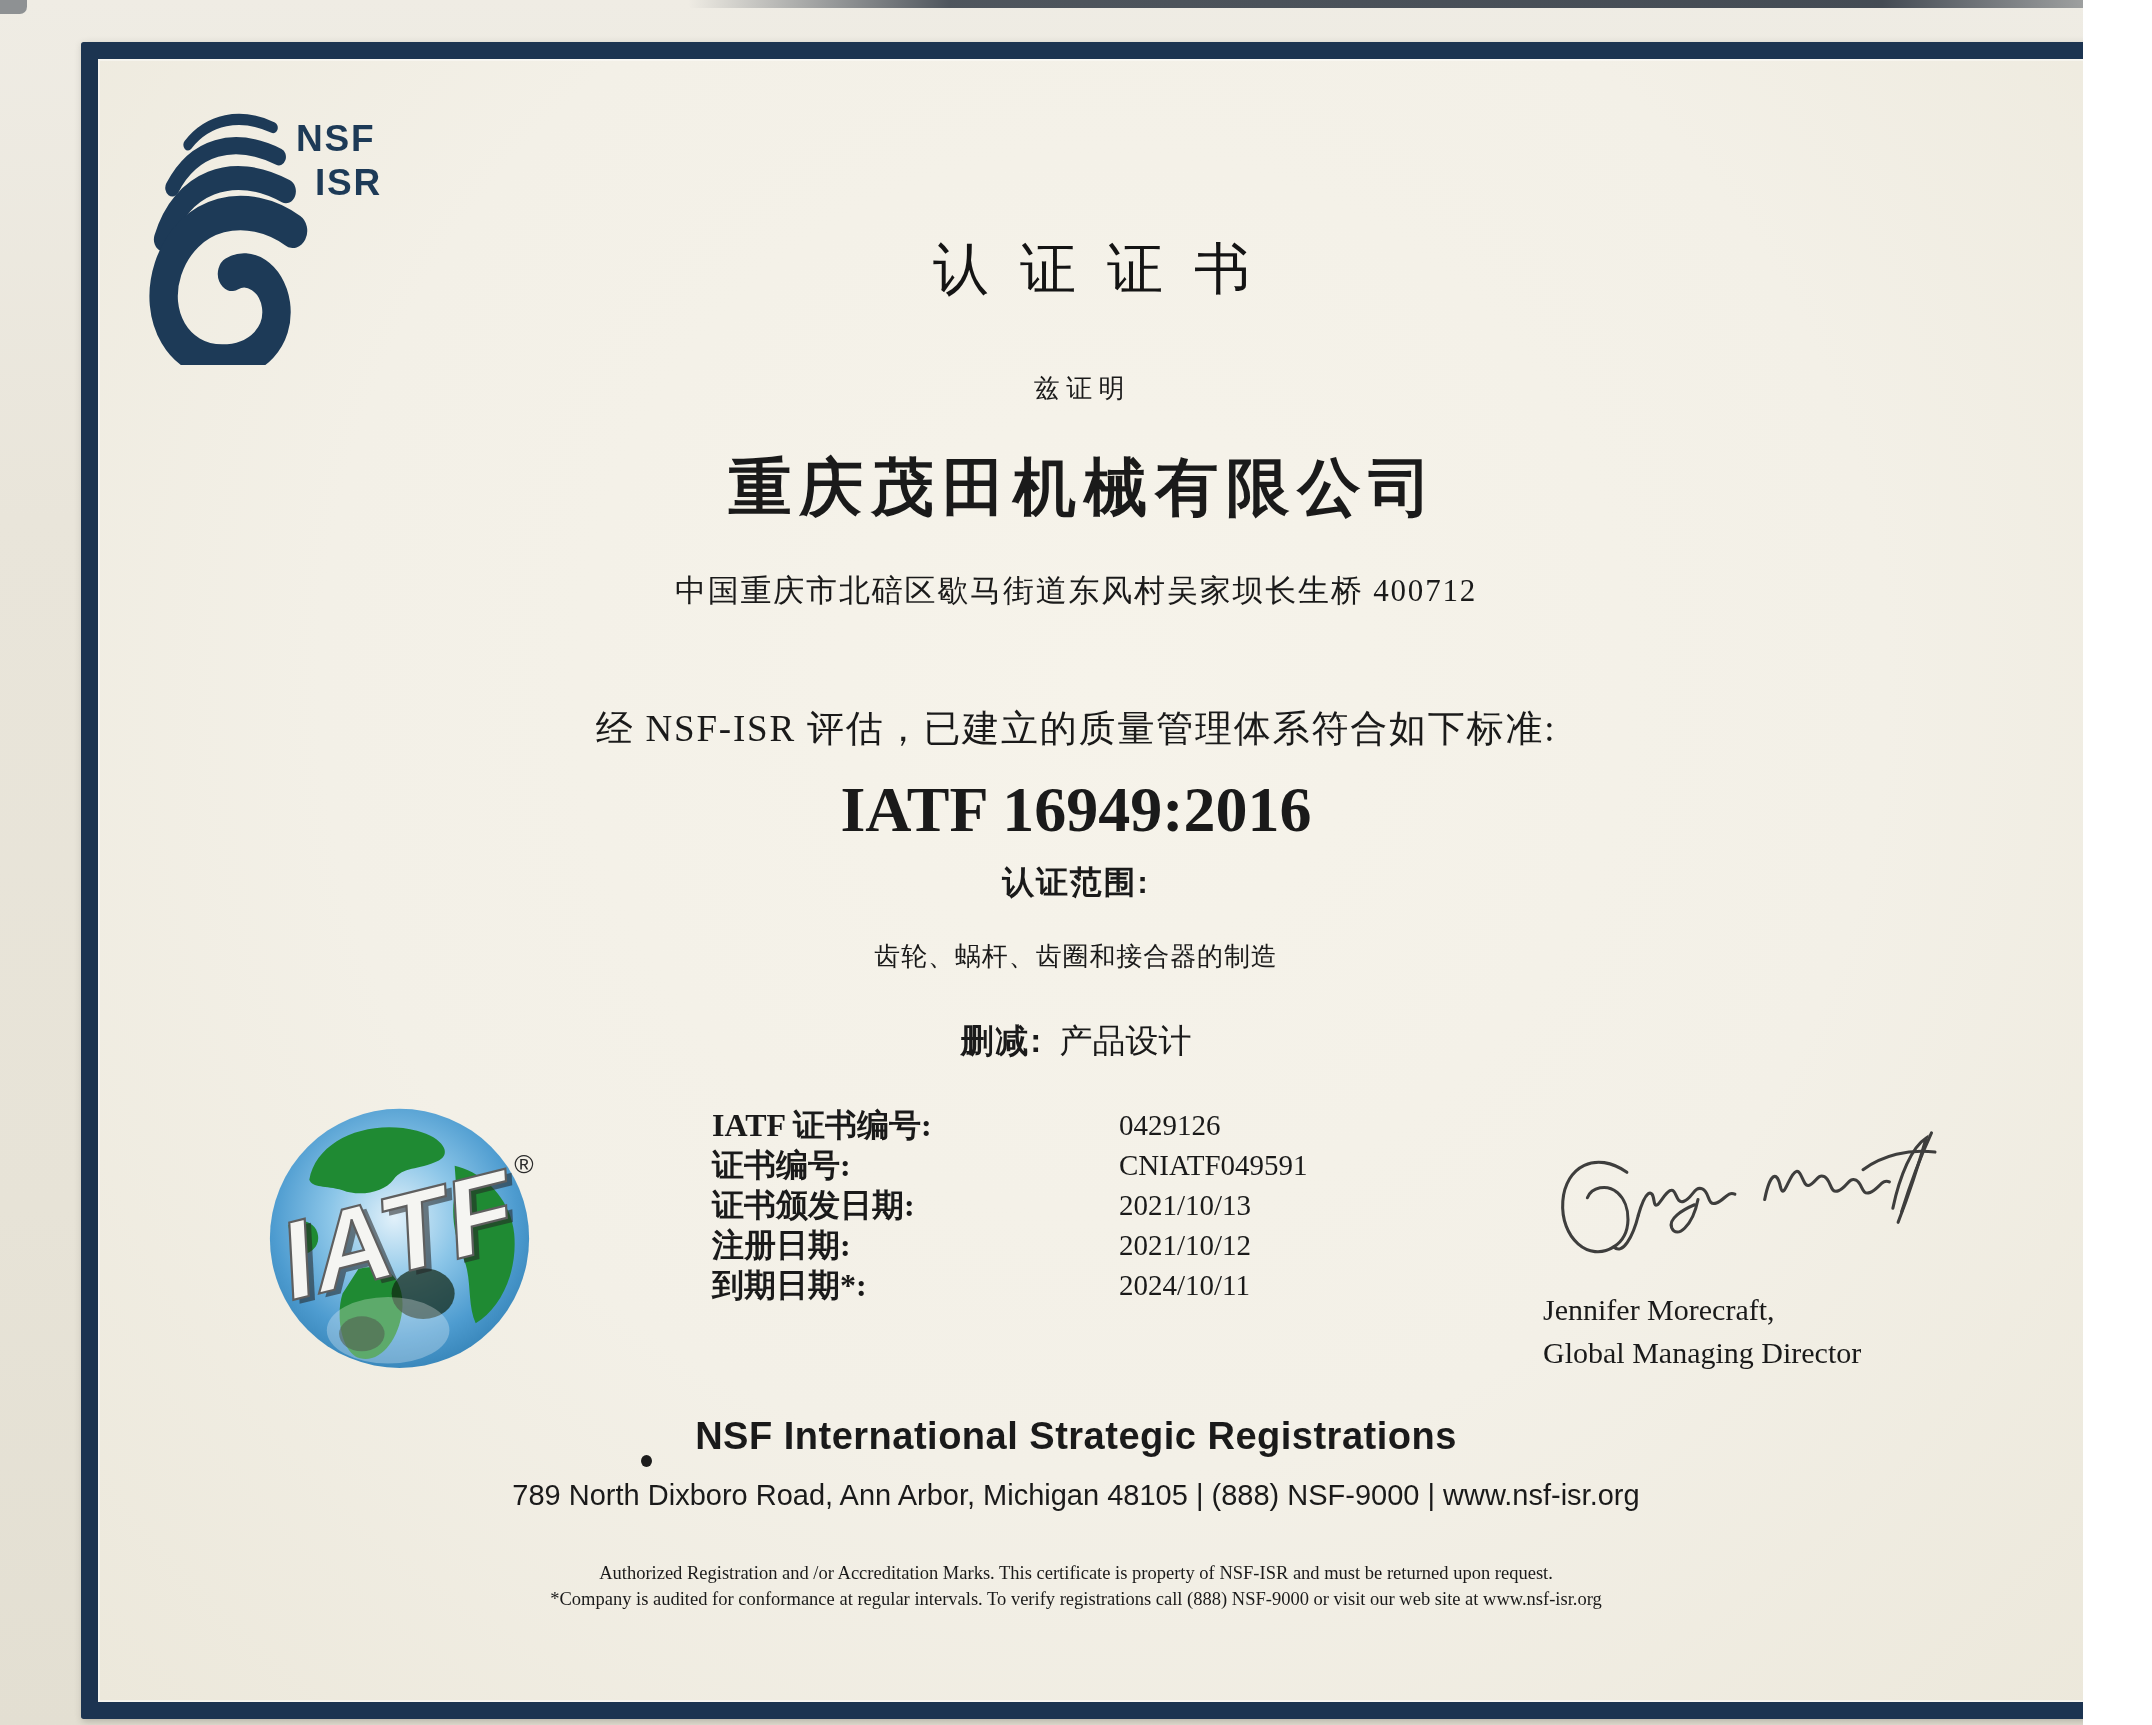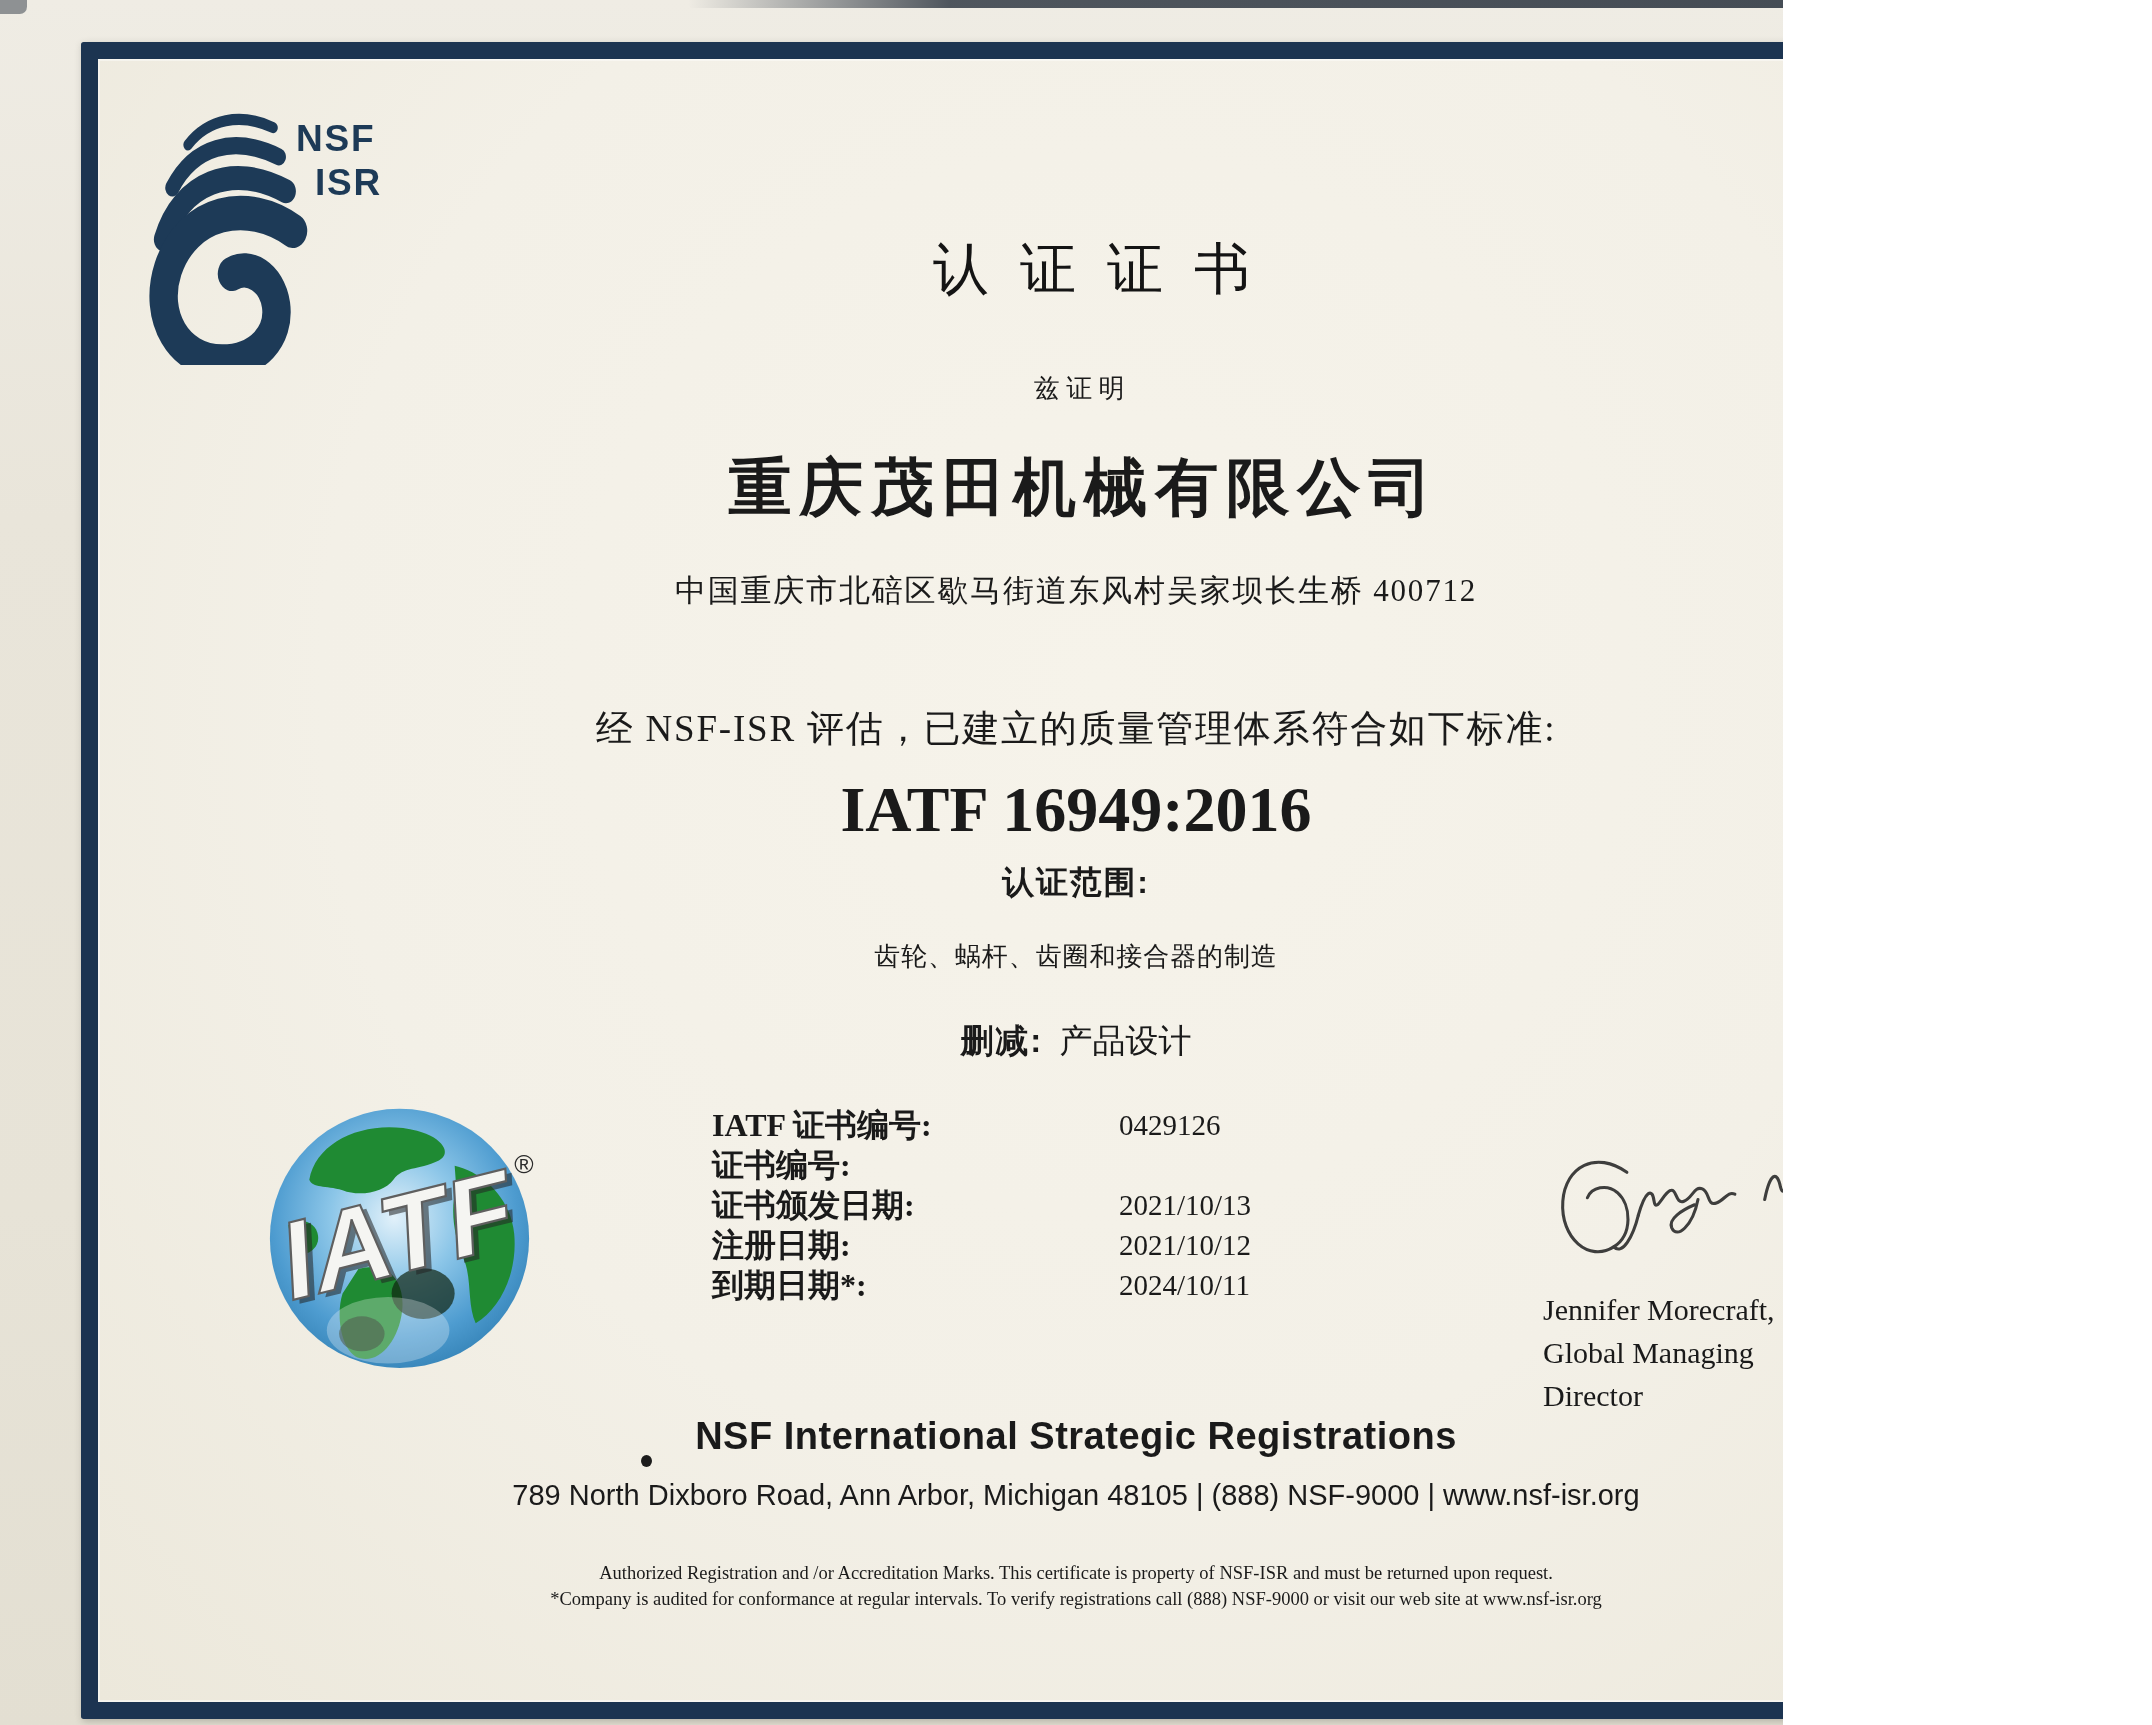--- a/index.html
+++ b/index.html
@@ -1,17 +1,17 @@
 <!DOCTYPE html>
 <html style="font-size:14.5px"><head>
 <meta charset="utf-8">
 <style>
   html,body{margin:0;padding:0;}
   .page{
-    position:relative; width:1783px; height:1726px; overflow:hidden;
+    position:relative; width:2083px; height:1726px; overflow:hidden;
     background:linear-gradient(180deg,#efece4 0%, #e9e5da 30%, #e7e3d7 70%, #e3dfd2 100%);
     font-family:"Liberation Serif","DejaVu Serif",serif;
     color:#1a1a1a;
     text-decoration:underline;
   }
   .frame{
     position:absolute; left:81px; top:42px; width:2010px; height:1643px;
     border:17px solid #1c3451; border-radius:2.7px;
     background:radial-gradient(ellipse at 50% 38%, #f6f3ea 0%, #f3f0e7 55%, #ece8db 100%);
     box-shadow:0 0 0 1.8px rgba(255,255,255,.55) inset, 1.8px 2.7px 7.2px rgba(60,60,50,.25);
@@ -106,20 +106,21 @@
     <text x="296" y="100" font-size="30" fill="#2b2b2b" font-family="Liberation Sans, sans-serif">®</text>
   </svg>
 
   <div class="details">
     <div class="detail-row">
       <div class="detail-label">IATF 证书编号:</div>
       <div class="detail-value">0429126</div>
     </div>
     <div class="detail-row">
       <div class="detail-label">证书编号:</div>
+      <div class="detail-value">CNIATF049591</div>
     </div>
     <div class="detail-row">
       <div class="detail-label">证书颁发日期:</div>
       <div class="detail-value">2021/10/13</div>
     </div>
     <div class="detail-row">
       <div class="detail-label">注册日期:</div>
       <div class="detail-value">2021/10/12</div>
     </div>
     <div class="detail-row">

